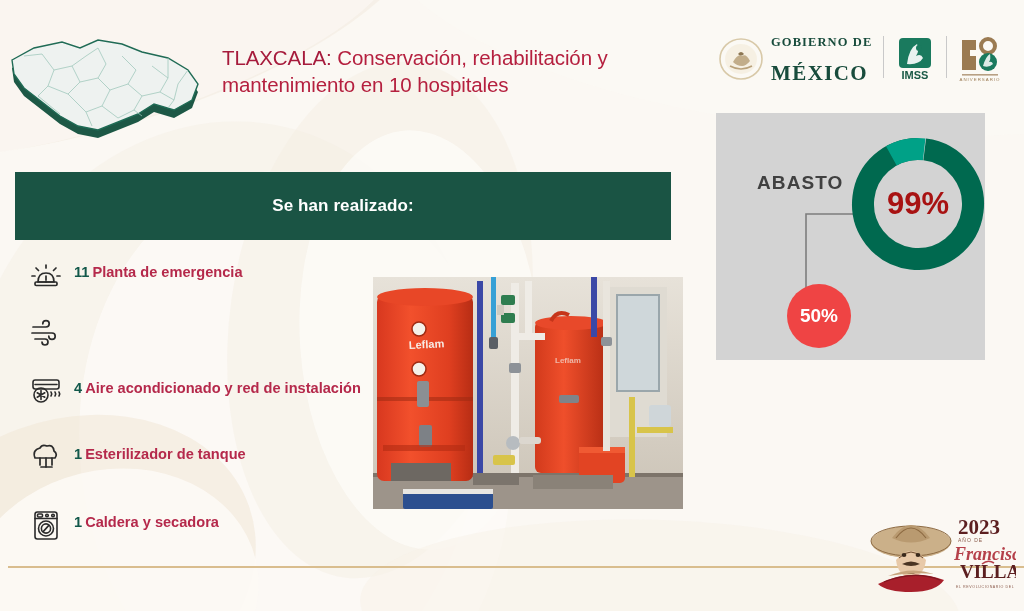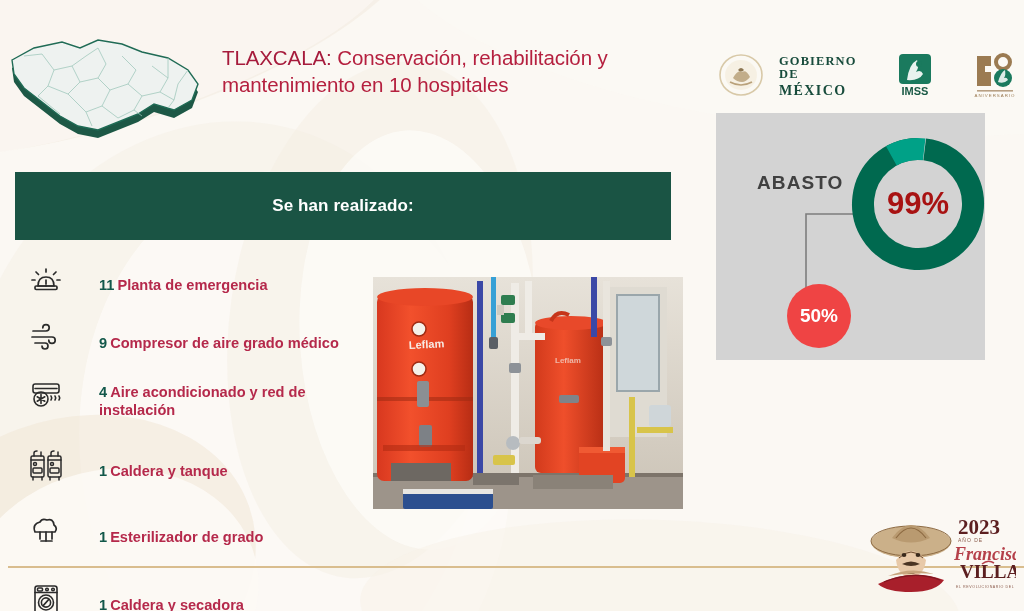--- a/index.html
+++ b/index.html
@@ -25,38 +25,38 @@
   .gold-rule{position:absolute;left:8px;top:566px;width:1300px;height:2px;
     background:linear-gradient(90deg,#d9bd8e 0%,#d9bd8e 85%,rgba(217,189,142,0) 100%);z-index:2;}
 
   
   .map-wrap{position:absolute;left:2px;top:26px;width:205px;height:140px;z-index:3;}
   .title{position:absolute;left:222px;top:44px;width:470px;z-index:3;
     font-size:20.5px;line-height:27px;color:#b5203f;font-weight:400;letter-spacing:-.1px;}
   .title b{font-weight:400;color:#a61b3c;}
 
   .gob-logos{position:absolute;left:718px;top:36px;width:292px;height:62px;z-index:3;
-    display:flex;align-items:flex-end;gap:8px;}
+    display:flex;align-items:flex-start;gap:0px;}
   .eagle{width:46px;height:46px;flex:0 0 auto;position:relative;}
   .gob-text{margin-left:7px;color:#184c3c;line-height:1;}
   .gob-text .l1{font-size:12.5px;font-weight:700;letter-spacing:1.1px;font-family:"Liberation Serif",serif;}
-  .gob-text .l2{font-size:14px;font-weight:700;letter-spacing:1.4px;font-family:"Liberation Serif",serif;margin-top:4px;}
+  .gob-text .l2{font-size:21px;font-weight:700;letter-spacing:1.4px;font-family:"Liberation Serif",serif;margin-top:14px;}
   .vdiv{width:1px;height:42px;background:#c9c9c9;margin:0 11px;}
   .imss{width:40px;height:46px;flex:0 0 auto;}
   .eighty{width:46px;height:46px;flex:0 0 auto;}
 
   
   .banner{position:absolute;left:15px;top:172px;width:656px;height:68px;background:#1a5444;z-index:3;
     display:flex;flex-direction:column;align-items:center;justify-content:center;color:#ffffff;}
   .banner .b1{font-size:17px;font-weight:700;letter-spacing:.1px;}
   .banner .b2{font-size:24.5px;font-weight:700;margin-top:3px;letter-spacing:-.2px;}
 
   
   .list{position:absolute;left:18px;top:252px;width:350px;z-index:3;}
-  .li{display:flex;align-items:center;min-height:54px;margin-bottom:1px;gap:25px;}
+  .li{display:flex;align-items:flex-start;min-height:54px;margin-bottom:1px;}
   .li .ico{width:56px;flex:0 0 56px;display:flex;align-items:center;justify-content:center;
     height:46px;color:#2b2b2b;}
   .li .txt{padding-top:11px;font-size:14.6px;font-weight:700;color:#b5294b;line-height:18px;}
   .li .num{color:#12584a;font-weight:700;margin-right:3px;}
 
   .li.r1{margin-top:0px}
   .li.r2{margin-top:4px}
   .li.r3{margin-top:4px}
   .li.r4{margin-top:16px}
   .li.r5{margin-top:12px}
@@ -191,69 +191,48 @@
   </div>
 
   <div class="li r2">
     <span class="ico">
       <svg width="38" height="38" viewBox="0 0 38 38" fill="none" stroke="#2b2b2b" stroke-width="1.7" stroke-linecap="round">
         <path d="M6,13 h13 a3.2,3.2 0 1,0 -3.2,-3.2"></path>
         <path d="M5,19 h20 a3.2,3.2 0 1,1 -3.2,3.2"></path>
         <path d="M8,25 h10 a3,3 0 1,1 -3,3"></path>
       </svg>
     </span>
-    <span class="txt">
-      <span class="num">9</span><span>Compresor de aire grado médico</span>
-    </span>
   </div>
 
   <div class="li r3">
     <span class="ico">
       <svg width="38" height="38" viewBox="0 0 38 38" fill="none" stroke="#2b2b2b" stroke-width="1.6" stroke-linecap="round">
         <rect x="6" y="8" width="26" height="9" rx="2.2"></rect>
         <path d="M8,12.5 h22"></path>
         <circle cx="14" cy="23" r="7"></circle>
         <path d="M14,18.5 v9 M10.2,20.8 l7.6,4.4 M10.2,25.2 l7.6,-4.4"></path>
         <path d="M24,20 q1.5,2 0,4 M28,20 q1.5,2 0,4 M32,20 q1.5,2 0,4"></path>
       </svg>
     </span>
     <span class="txt">
       <span class="num">4</span><span>Aire acondicionado y red de instalación</span>
     </span>
   </div>
 
-  <div class="li r4">
-    <span class="ico">
-      <svg width="40" height="40" viewBox="0 0 40 40" fill="none" stroke="#2b2b2b" stroke-width="1.5" stroke-linecap="round">
-        <rect x="5" y="11" width="13" height="21" rx="1.6"></rect>
-        <rect x="22" y="11" width="13" height="21" rx="1.6"></rect>
-        <path d="M5,15 h13 M22,15 h13"></path>
-        <circle cx="9" cy="19" r="1.5"></circle>
-          <circle cx="26" cy="19" r="1.5"></circle>
-        <rect x="7" y="23" width="9" height="5" rx="1"></rect>
-        <rect x="24" y="23" width="9" height="5" rx="1"></rect>
-        <path d="M8,11 v-3 q0,-2 3,-2 M15,11 v-4 M25,11 v-3 q0,-2 3,-2 M32,11 v-4"></path>
-        <path d="M7,32 v3 M16,32 v3 M24,32 v3 M33,32 v3"></path>
-      </svg>
-    </span>
-    <span class="txt">
-      <span class="num">1</span><span>Caldera y tanque</span>
-    </span>
-  </div>
 
   <div class="li r5">
     <span class="ico">
       <svg width="38" height="38" viewBox="0 0 38 38" fill="none" stroke="#2b2b2b" stroke-width="1.7" stroke-linecap="round">
         <path d="M8,20 q-3,-8 5,-10 q2,-4 7,-2 q6,-2 7,5 q4,3 1,7 z"></path>
         <path d="M13,20 v7 M19,20 v9 M25,20 v7"></path>
         <path d="M14,29 h11"></path>
       </svg>
     </span>
     <span class="txt">
-      <span class="num">1</span><span>Esterilizador de grado</span>
+      <span class="num">1</span><span>Esterilizador de tanque</span>
     </span>
   </div>
 
   <div class="li r6">
     <span class="ico">
       <svg width="38" height="38" viewBox="0 0 38 38" fill="none" stroke="#2b2b2b" stroke-width="1.6" stroke-linecap="round">
         <rect x="8" y="6" width="22" height="27" rx="2.4"></rect>
         <path d="M8,12.5 h22"></path>
         <rect x="10.5" y="8" width="5" height="3" rx="1"></rect>
         <circle cx="20" cy="9.5" r="1.3"></circle>

